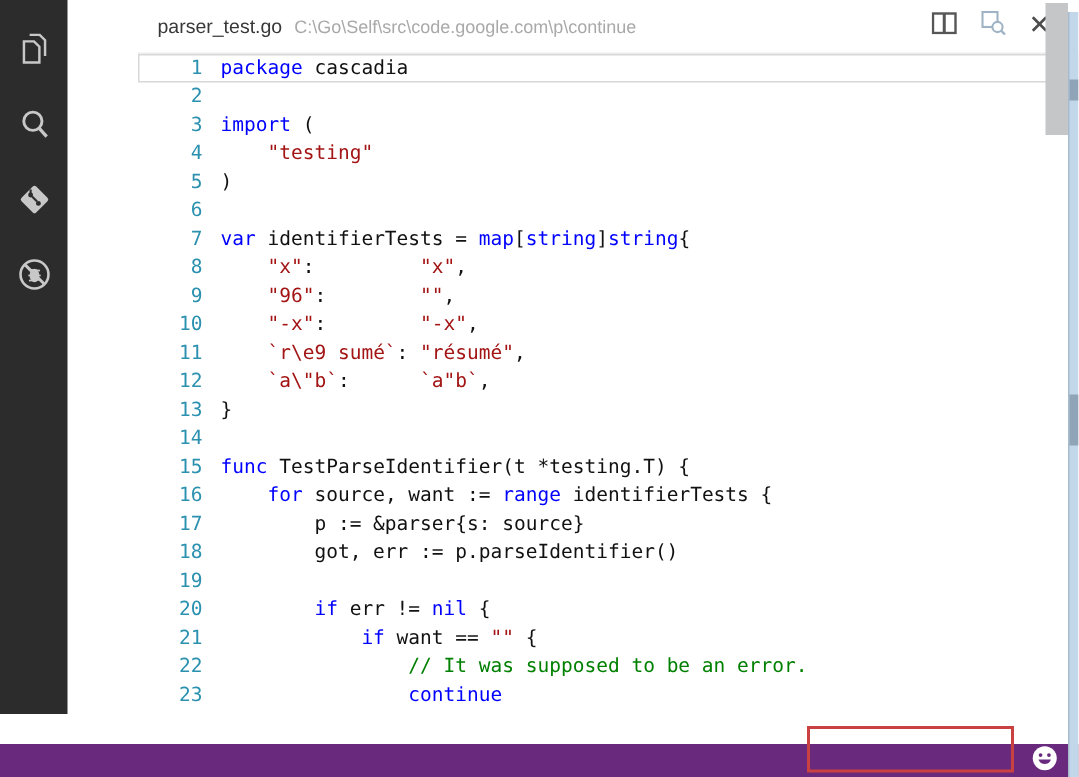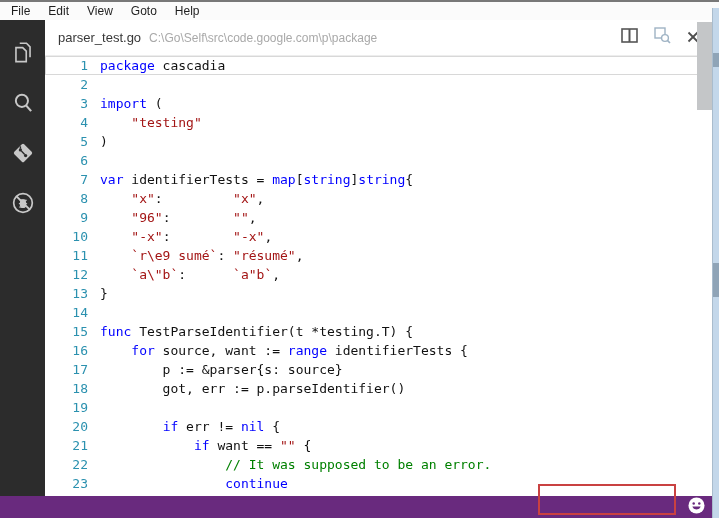--- a/index.html
+++ b/index.html
@@ -8,21 +8,21 @@
     position:relative; width:719px; height:518px; overflow:hidden;
     font-family:"Liberation Sans", sans-serif; background:#fff;
   }
   
   .menubar {
     height:20px; background:#fbfbfb; border-top:2px solid #787878;
     display:flex; align-items:center; font-size:12px; color:#1e1e1e; padding-left:2px;
   }
   .menu-item { padding:0 9px; cursor:default; }
   
-  .main { display:flex; height:476px; }
+  .main { display:flex; height:476px;gap:47px; }
   .activitybar {
     width:45px; background:var(--ab-bg,#2c2c2c); flex-shrink:0;
     display:flex; flex-direction:column; align-items:center; padding-top:10px;
   }
   .ab-icon { width:45px; height:50px; display:flex; align-items:center; justify-content:center; }
   .editor-region { flex:1; position:relative; background:#fff; min-width:0; }
   
   .tabbar {
     height:36px; display:flex; align-items:center;
     padding:0 20px 0 13px; border-bottom:1px solid #ededed; background:#fff;
@@ -67,27 +67,20 @@
   .annotation {
     position:absolute; left:538px; top:484px; width:138px; height:31px;
     border:2px solid var(--ann,#c94141); z-index:30; pointer-events:none;
   }
 </style>
 </head>
 <body>
 
 <div class="window">
 
-  <div class="menubar">
-      <span class="menu-item">File</span>
-      <span class="menu-item">Edit</span>
-      <span class="menu-item">View</span>
-      <span class="menu-item">Goto</span>
-      <span class="menu-item">Help</span>
-    </div>
 
   <div class="main">
 
     <div class="activitybar">
       <div class="ab-icon">
         <span>
           <svg width="26" height="26" viewBox="0 0 24 24" fill="none">
             <path d="M9 3 h6.2 l3.3 3.3 V16" stroke="#c8c8c8" stroke-width="1.5"></path>
             <path d="M5.5 7 h6.2 l3.3 3.3 V20 H5.5 Z" fill="#2c2c2c" stroke="#c8c8c8" stroke-width="1.5"></path>
           </svg>
@@ -122,21 +115,21 @@
             <line x1="8.6" y1="15.8" x2="15.4" y2="15.2" stroke="#c8c8c8" stroke-width="1"></line>
             <line x1="5.8" y1="5.6" x2="18.3" y2="18.1" stroke="#c8c8c8" stroke-width="1.8"></line>
           </svg>
         </span>
       </div>
     </div>
 
     <div class="editor-region">
       <div class="tabbar">
         <span class="tab-title">parser_test.go</span>
-        <span class="tab-path">C:\Go\Self\src\code.google.com\p\package</span>
+        <span class="tab-path">C:\Go\Self\src\code.google.com\p\continue</span>
         <span class="tab-actions">
           <span>
             <svg width="17" height="15" viewBox="0 0 17 15" fill="none">
               <rect x="1" y="1" width="15" height="13" stroke="#565656" stroke-width="1.6"></rect>
               <line x1="8.5" y1="1" x2="8.5" y2="14" stroke="#565656" stroke-width="2"></line>
             </svg>
           </span>
           <span>
             <svg width="17" height="17" viewBox="0 0 17 17" fill="none">
               <rect x="1" y="1" width="10" height="10" stroke="#9fb3c4" stroke-width="1.4"></rect>

